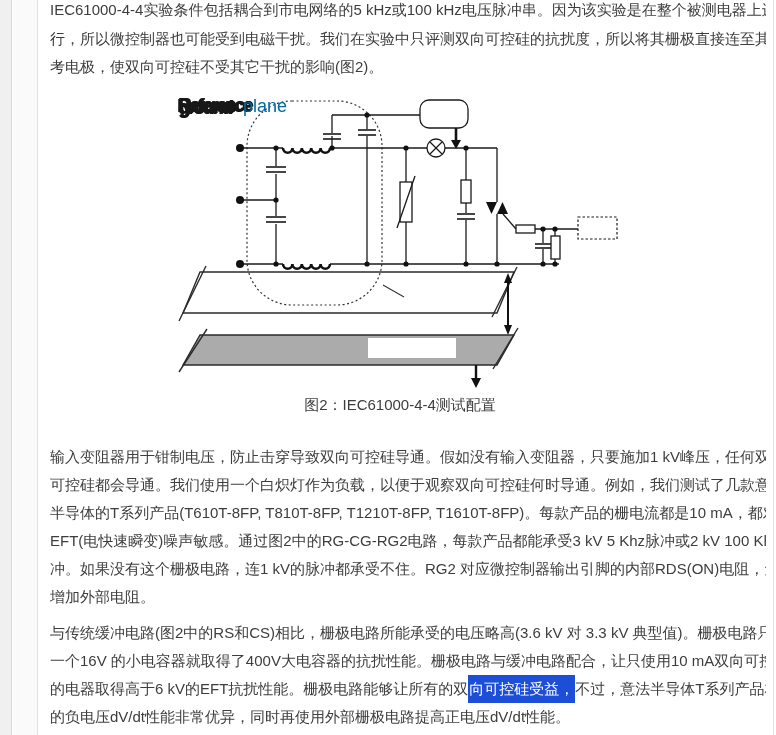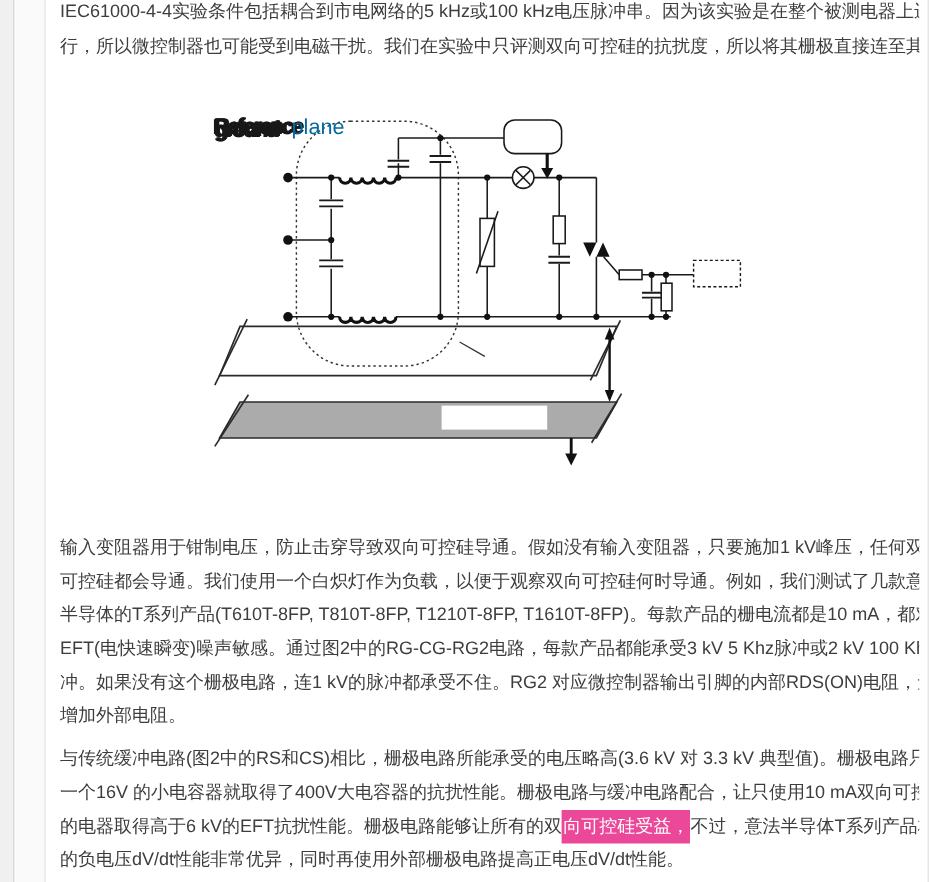--- a/index.html
+++ b/index.html
@@ -12,21 +12,21 @@
                   background:#f0f0f0; border-right:1px solid #d7d7d7; }
   .gutter-inner { position:absolute; left:13px; top:0; width:25px; height:735px;
                   background:#fafafa; border-right:1px solid #e2e2e2; }
   .right-border { position:absolute; left:773px; top:0; width:1px; height:735px; background:#e2e2e2; }
 
   
   .para { position:absolute; left:50px; width:716px; color:#3d3d3d; font-size:15px; }
   .tl   { white-space:nowrap; overflow:hidden; }
   .p1 .tl { height:28.5px; line-height:28.5px; }
   .p2 .tl, .p3 .tl { height:28px; line-height:28px; }
-  .hl { background:#ec4899; color:#ffffff; padding:16px 1px; }
+  .hl { background:#1d4ed8; color:#ffffff; padding:16px 1px; }
 
   
   .fig { position:absolute; left:145px; top:90px; width:510px; height:302px; }
   .corner-label { position:absolute; left:178px; top:95px; width:90px; height:15px;
                   color:#181818; font-size:18px; }
   .corner-label .layer { position:absolute; left:0; top:0; font-weight:bold; letter-spacing:-1.5px;
                          text-shadow:1px 0 #181818,-1px 1px #181818,0 1px #181818; }
   .corner-label .layer.b { left:1px; top:2px;text-align:right; }
   .corner-label .suffix { position:absolute; left:47px; top:1px; font-weight:normal; color:#0369a1;margin-left:18px; }
   .caption { position:absolute; left:150px; top:392px; width:500px; height:26px; line-height:26px;
@@ -37,20 +37,21 @@
 
 <div class="stage">
 
   <div class="gutter-outer"></div>
   <div class="gutter-inner"></div>
   <div class="right-border"></div>
 
   <div class="para p1" style="top:-4px;">
     <div class="tl">IEC61000-4-4实验条件包括耦合到市电网络的5 kHz或100 kHz电压脉冲串。因为该实验是在整个被测电器上进</div>
     <div class="tl">行，所以微控制器也可能受到电磁干扰。我们在实验中只评测双向可控硅的抗扰度，所以将其栅极直接连至其参</div>
+    <div class="tl">考电极，使双向可控硅不受其它干扰的影响(图2)。</div>
   </div>
 
   <svg class="fig" viewBox="145 90 510 302" xmlns="http://www.w3.org/2000/svg">
 
     <g stroke="#2b2b2b" stroke-width="1.4" fill="none">
       <polygon points="183,313 497,313 514,272 200,272" fill="#ffffff"></polygon>
       <line x1="179" y1="321" x2="206" y2="266"></line>
       <line x1="492" y1="317" x2="517" y2="267"></line>
     </g>
 
@@ -185,20 +186,21 @@
         <circle cx="555" cy="264" r="2.6"></circle>
     </g>
   </svg>
 
   <div class="corner-label">
     <span class="layer">Reference</span>
     <span class="layer b">ground</span>
     <span class="suffix">plane</span>
   </div>
 
+  <div class="caption">图2：IEC61000-4-4测试配置</div>
 
   <div class="para p2" style="top:443px;">
     <div class="tl">输入变阻器用于钳制电压，防止击穿导致双向可控硅导通。假如没有输入变阻器，只要施加1 kV峰压，任何双向</div>
     <div class="tl">可控硅都会导通。我们使用一个白炽灯作为负载，以便于观察双向可控硅何时导通。例如，我们测试了几款意法</div>
     <div class="tl">半导体的T系列产品(T610T-8FP, T810T-8FP, T1210T-8FP, T1610T-8FP)。每款产品的栅电流都是10 mA，都对</div>
     <div class="tl">EFT(电快速瞬变)噪声敏感。通过图2中的RG-CG-RG2电路，每款产品都能承受3 kV 5 Khz脉冲或2 kV 100 Khz脉</div>
     <div class="tl">冲。如果没有这个栅极电路，连1 kV的脉冲都承受不住。RG2 对应微控制器输出引脚的内部RDS(ON)电阻，无需</div>
     <div class="tl">增加外部电阻。</div>
   </div>
 

